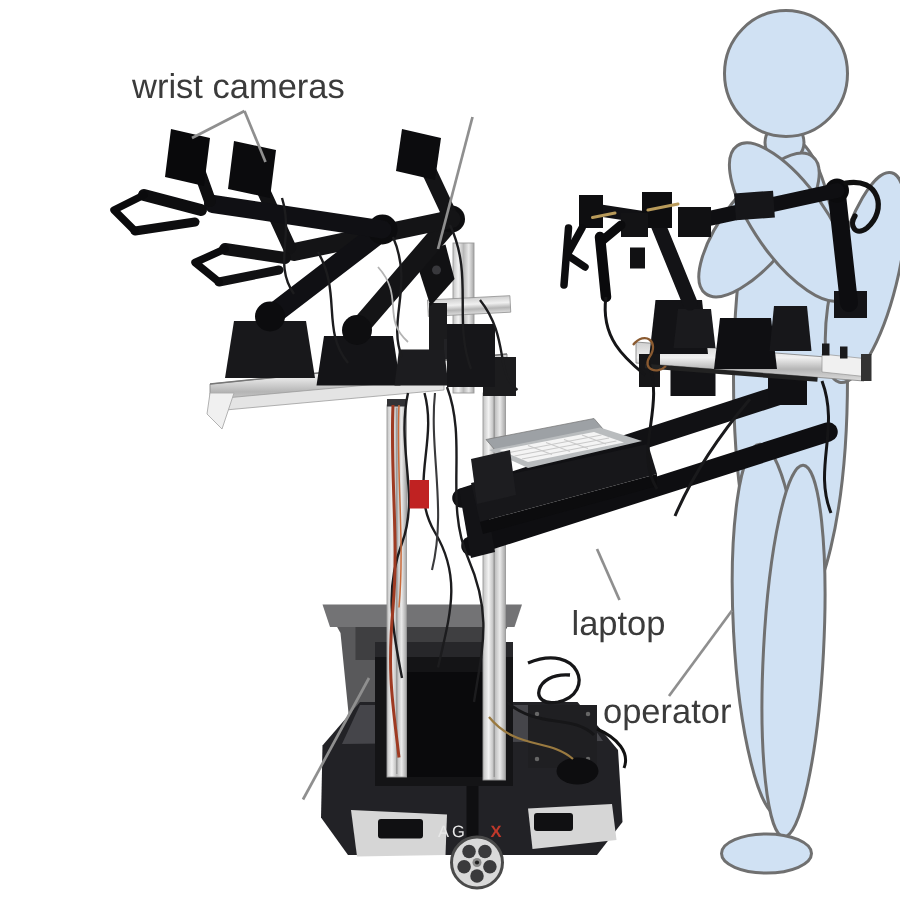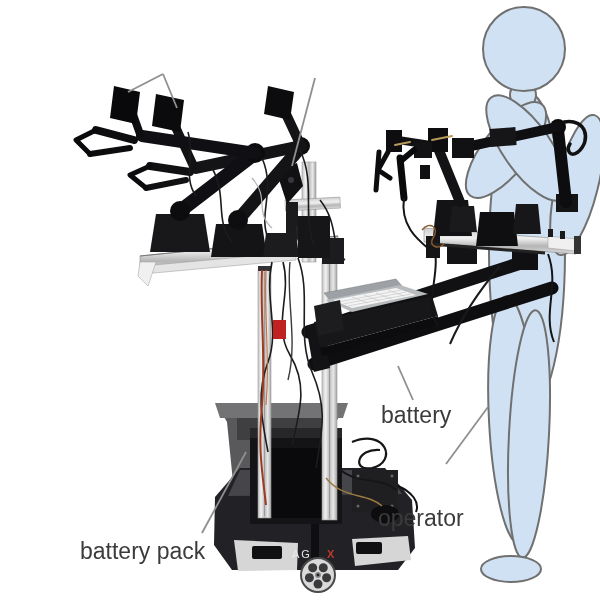--- a/index.html
+++ b/index.html
@@ -4,21 +4,21 @@
 <style>
   html,body{margin:0;padding:0;background:#ffffff;}
   .fig{position:relative;width:600px;height:600px;background:#ffffff;overflow:hidden;
        font-family:"Liberation Sans", sans-serif;}
   .fig svg{position:absolute;left:0;top:0;}
   .ann{position:absolute;color:#3b3b3b;font-size:23px;line-height:1.1;white-space:nowrap;
        font-family:"Liberation Sans", sans-serif;}
   .ann-wrist{left:88px;top:45px;}
   .ann-top{left:261px;top:45px;}
   .ann-laptop{left:381px;top:403px;}
-  .ann-operator{left:378px;top:462px;margin-top:44px;}
+  .ann-operator{left:402px;top:462px;}
   .ann-battery{left:80px;top:539px;}
   .op-shape{fill:#d0e1f3;stroke:#707070;stroke-width:2;}
   .leader{stroke:#8f8f8f;stroke-width:1.8;fill:none;}
   .cbl{fill:none;stroke:#1c1c1e;stroke-width:1.6;}
 </style>
 </head>
 <body>
 
 <div class="fig">
 <svg width="600" height="600" viewBox="0 0 600 600">
@@ -257,16 +257,16 @@
   <g>
     <line class="leader" x1="163" y1="74" x2="128" y2="92"></line>
     <line class="leader" x1="163" y1="74" x2="177" y2="108"></line>
     <line class="leader" x1="315" y1="78" x2="292" y2="166"></line>
     <line class="leader" x1="398" y1="366" x2="413" y2="400"></line>
     <line class="leader" x1="488" y1="407" x2="446" y2="464"></line>
     <line class="leader" x1="246" y1="452" x2="202" y2="533"></line>
   </g>
 </svg>
 
-  <div class="ann ann-laptop">battery</div>
+  <div class="ann ann-wrist">wrist cameras</div>
+  <div class="ann ann-laptop">laptop</div>
   <div class="ann ann-operator">operator</div>
-  <div class="ann ann-battery">battery pack</div>
 </div>
 
 </body></html>

